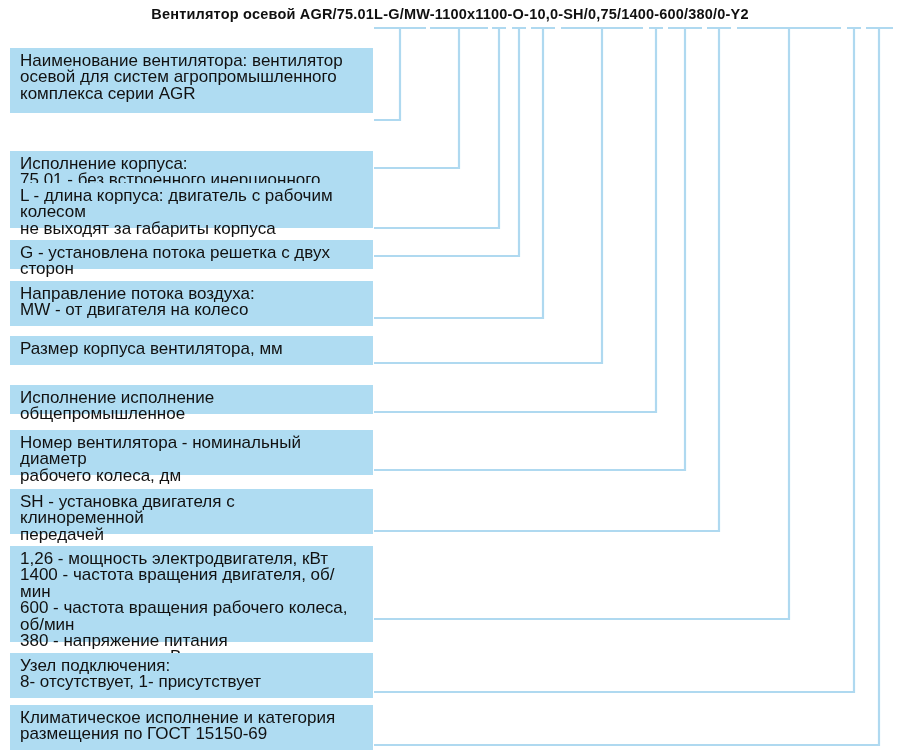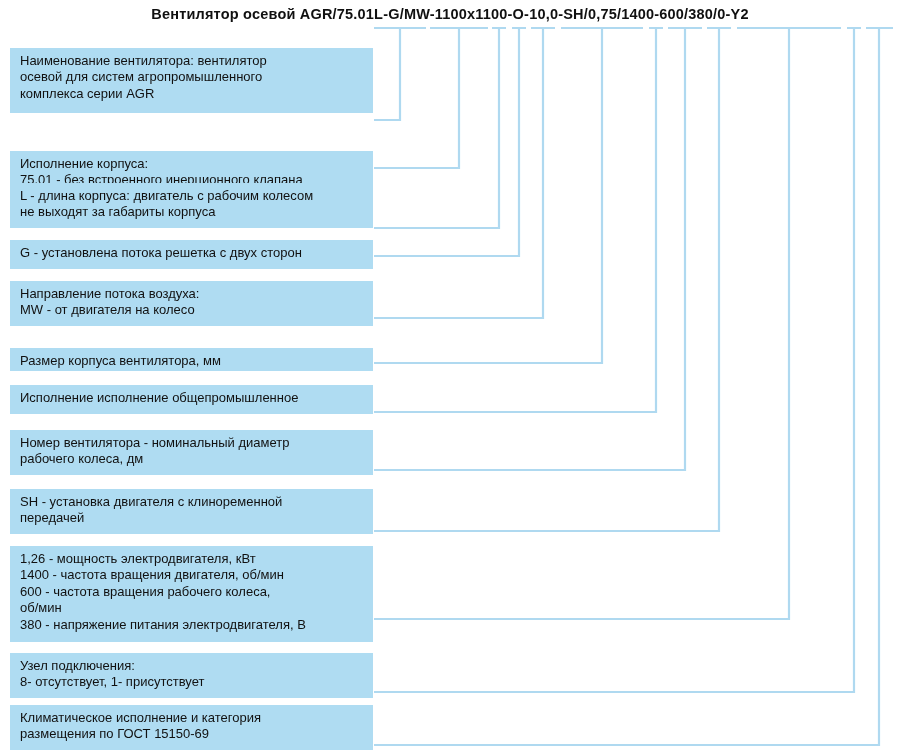--- a/index.html
+++ b/index.html
@@ -34,21 +34,21 @@
     position:absolute;
     left:0;top:0;
     width:900px;height:755px;
     pointer-events:none;
   }
   .box{
     position:absolute;
     background:#AFDCF2;
     box-sizing:border-box;
     padding:5px 24px 4px 10px;
-    font-size:13px;
+    font-size:17px;
     line-height:16.4px;
     color:#111111;
     white-space:pre-line;
     font-family:"Liberation Sans","DejaVu Sans",sans-serif;
   }
 </style>
 </head>
 <body>
 
 <div id="diagram">
@@ -92,21 +92,21 @@
 75.01 - без встроенного инерционного клапана</div>
 
   <div class="box" style="left:10px;top:183px;width:363px;height:45px;">L - длина корпуса: двигатель с рабочим колесом
 не выходят за габариты корпуса</div>
 
   <div class="box" style="left:10px;top:240px;width:363px;height:29px;">G - установлена потока решетка с двух сторон</div>
 
   <div class="box" style="left:10px;top:281px;width:363px;height:45px;">Направление потока воздуха:
 MW - от двигателя на колесо</div>
 
-  <div class="box" style="left:10px;top:348px;width:363px;height:23px;">Размер корпуса вентилятора, мм</div>
+  <div class="box" style="left:10px;top:336px;width:363px;height:29px;">Размер корпуса вентилятора, мм</div>
 
   <div class="box" style="left:10px;top:385px;width:363px;height:29px;">Исполнение исполнение общепромышленное</div>
 
   <div class="box" style="left:10px;top:430px;width:363px;height:45px;">Номер вентилятора - номинальный диаметр
 рабочего колеса, дм</div>
 
   <div class="box" style="left:10px;top:489px;width:363px;height:45px;">SH - установка двигателя с клиноременной
 передачей</div>
 
   <div class="box" style="left:10px;top:546px;width:363px;height:96px;">1,26 - мощность электродвигателя, кВт

